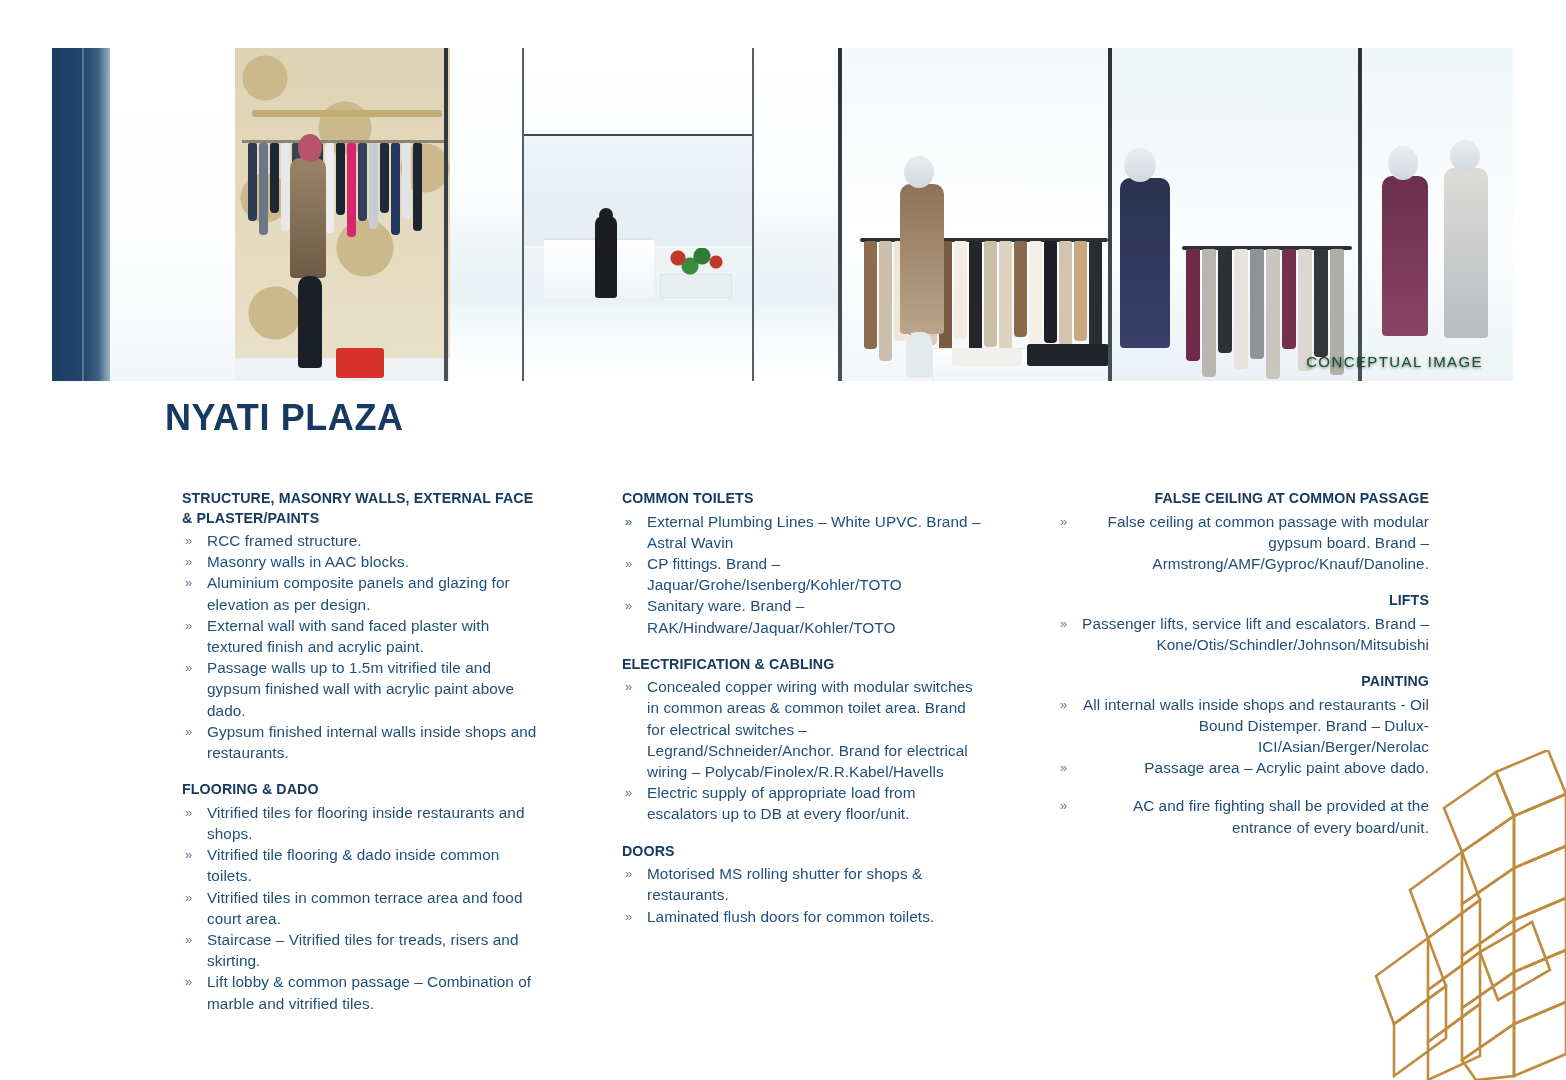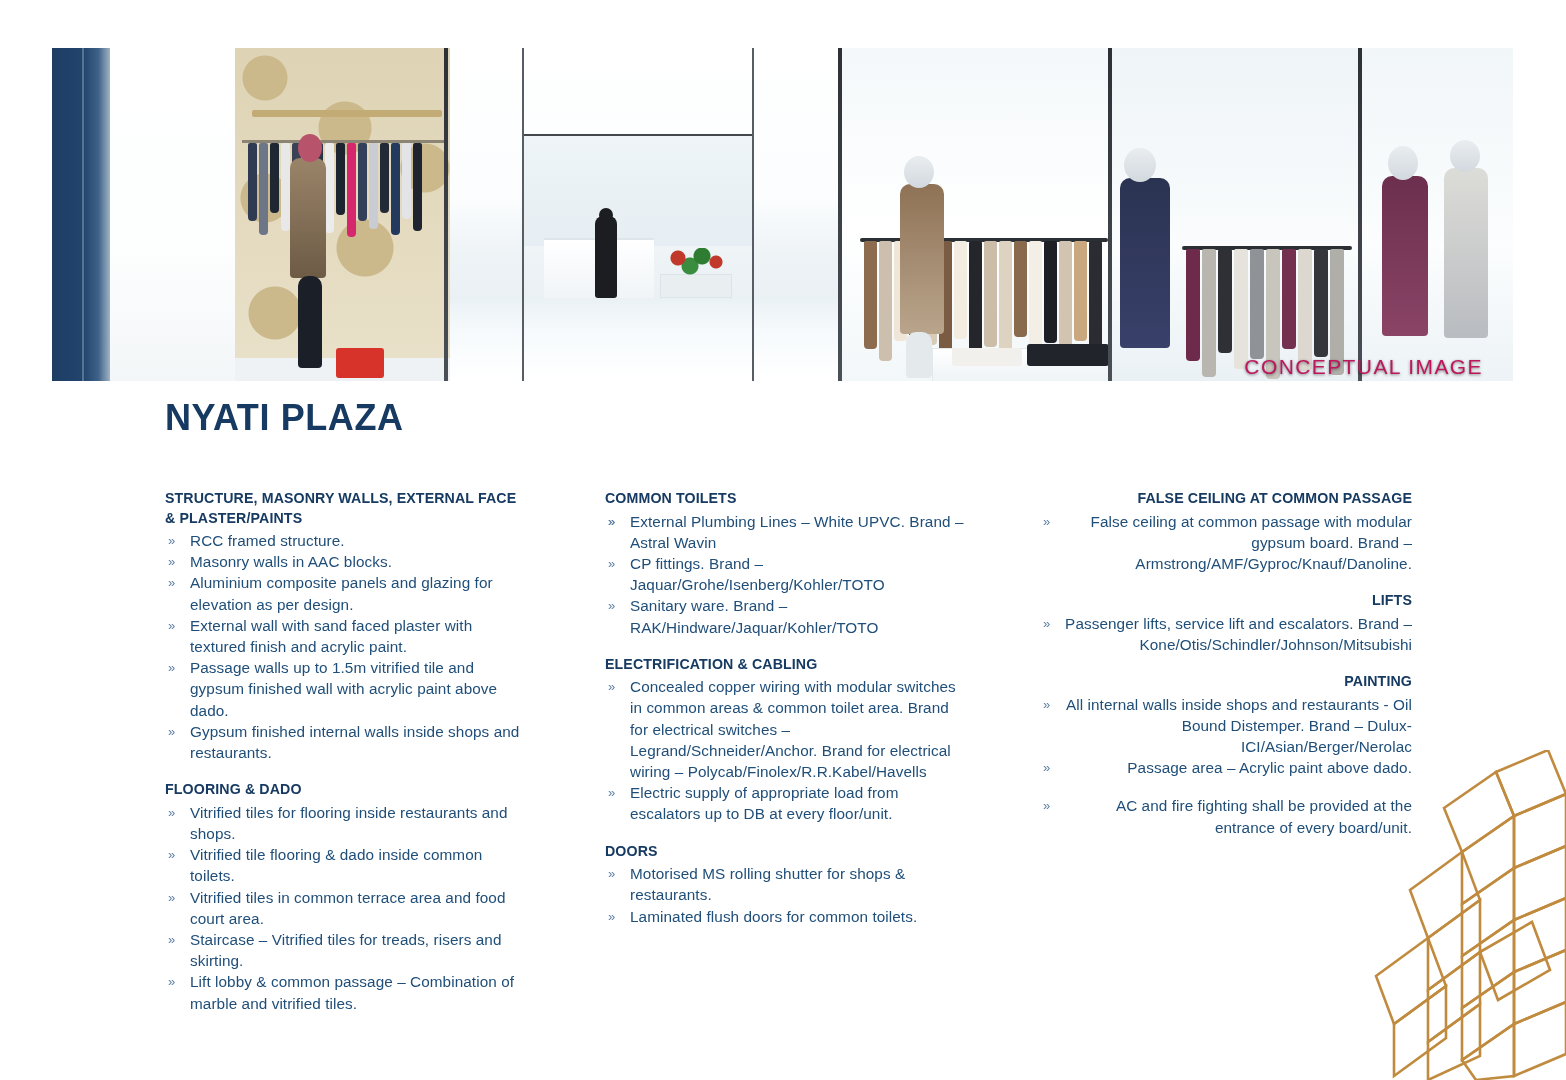--- a/index.html
+++ b/index.html
@@ -142,23 +142,23 @@
   }
   .disp-table{
     position:absolute; background:linear-gradient(180deg,#ffffff,#eef3f6);
     border:1px solid #e2e9ed;
   }
   .fold{ position:absolute; border-radius:3px; }
 
   .caption {
     position: absolute;
     right: 30px;
-    bottom: 2px;
-    color: #be185d;
-    font-size: 21px;
+    bottom: 11px;
+    color: #14532d;
+    font-size: 15px;
     letter-spacing: 1.4px;
     font-family: "Liberation Sans", sans-serif;
     text-shadow: 0 1px 3px rgba(0,0,0,.5);
   }
 
   
   .title {
     position: absolute;
     left: 165px;
     top: 397px;
@@ -169,20 +169,21 @@
     letter-spacing: 0.6px;
     line-height: 42px;
     font-family: "Liberation Sans", sans-serif;
   }
   .title .l2 { display: block; }
 
   
   .col {
     position: absolute;
     top: 489px;
+    margin-left: 17px;
   }
   .col-1 { left: 165px; width: 356px; }
   .col-2 { left: 605px; width: 360px; }
   .col-3 { left: 1040px; width: 372px; text-align: right; }
 
   .sec { margin-bottom: 17px; }
   .sec-head {
     color: #163a61;
     font-weight: bold;
     font-size: 14.2px;

